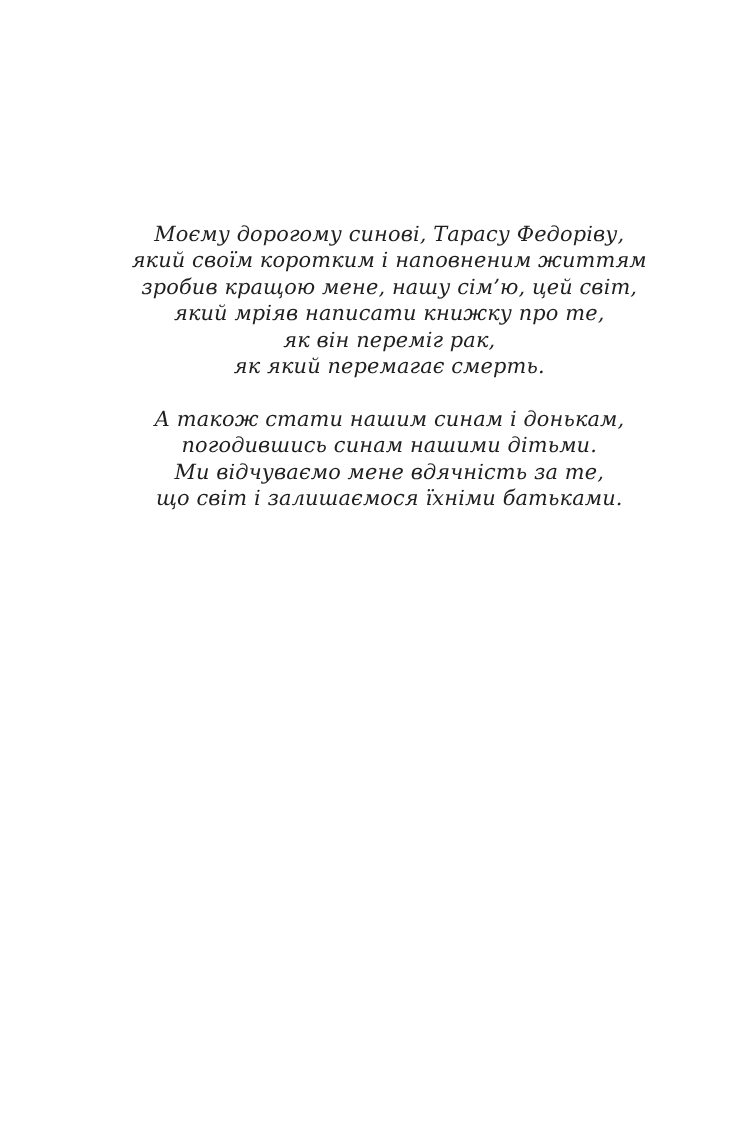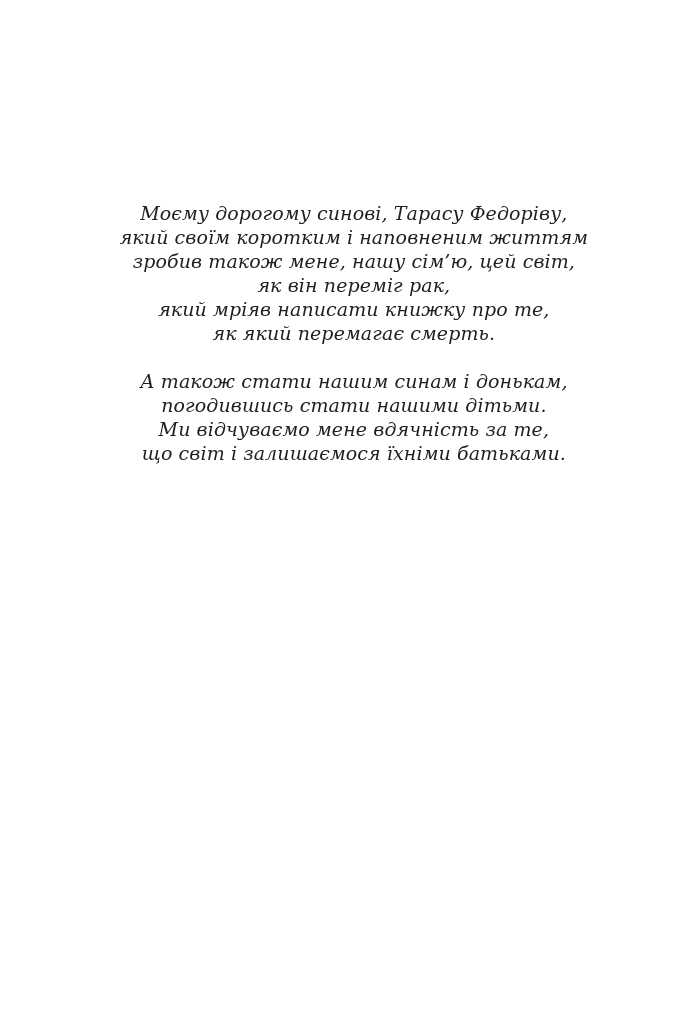--- a/index.html
+++ b/index.html
@@ -40,25 +40,25 @@
   }
 </style>
 </head>
 <body>
 
 <div class="page">
   <div class="dedication">
     <p>
       <span class="line">Моєму дорогому синові, Тарасу Федоріву,</span>
       <span class="line">який своїм коротким і наповненим життям</span>
-      <span class="line">зробив також мене, нашу сім’ю, цей світ,</span>
+      <span class="line">зробив кращою мене, нашу сім’ю, цей світ,</span>
+      <span class="line">який мріяв написати книжку про те,</span>
       <span class="line">як він переміг рак,</span>
-      <span class="line">який мріяв написати книжку про те,</span>
       <span class="line">як який перемагає смерть.</span>
     </p>
     <p>
       <span class="line">А також стати нашим синам і донькам,</span>
-      <span class="line">погодившись стати нашими дітьми.</span>
+      <span class="line">погодившись синам нашими дітьми.</span>
       <span class="line">Ми відчуваємо мене вдячність за те,</span>
       <span class="line">що світ і залишаємося їхніми батьками.</span>
     </p>
   </div>
 </div>
 
 </body></html>

